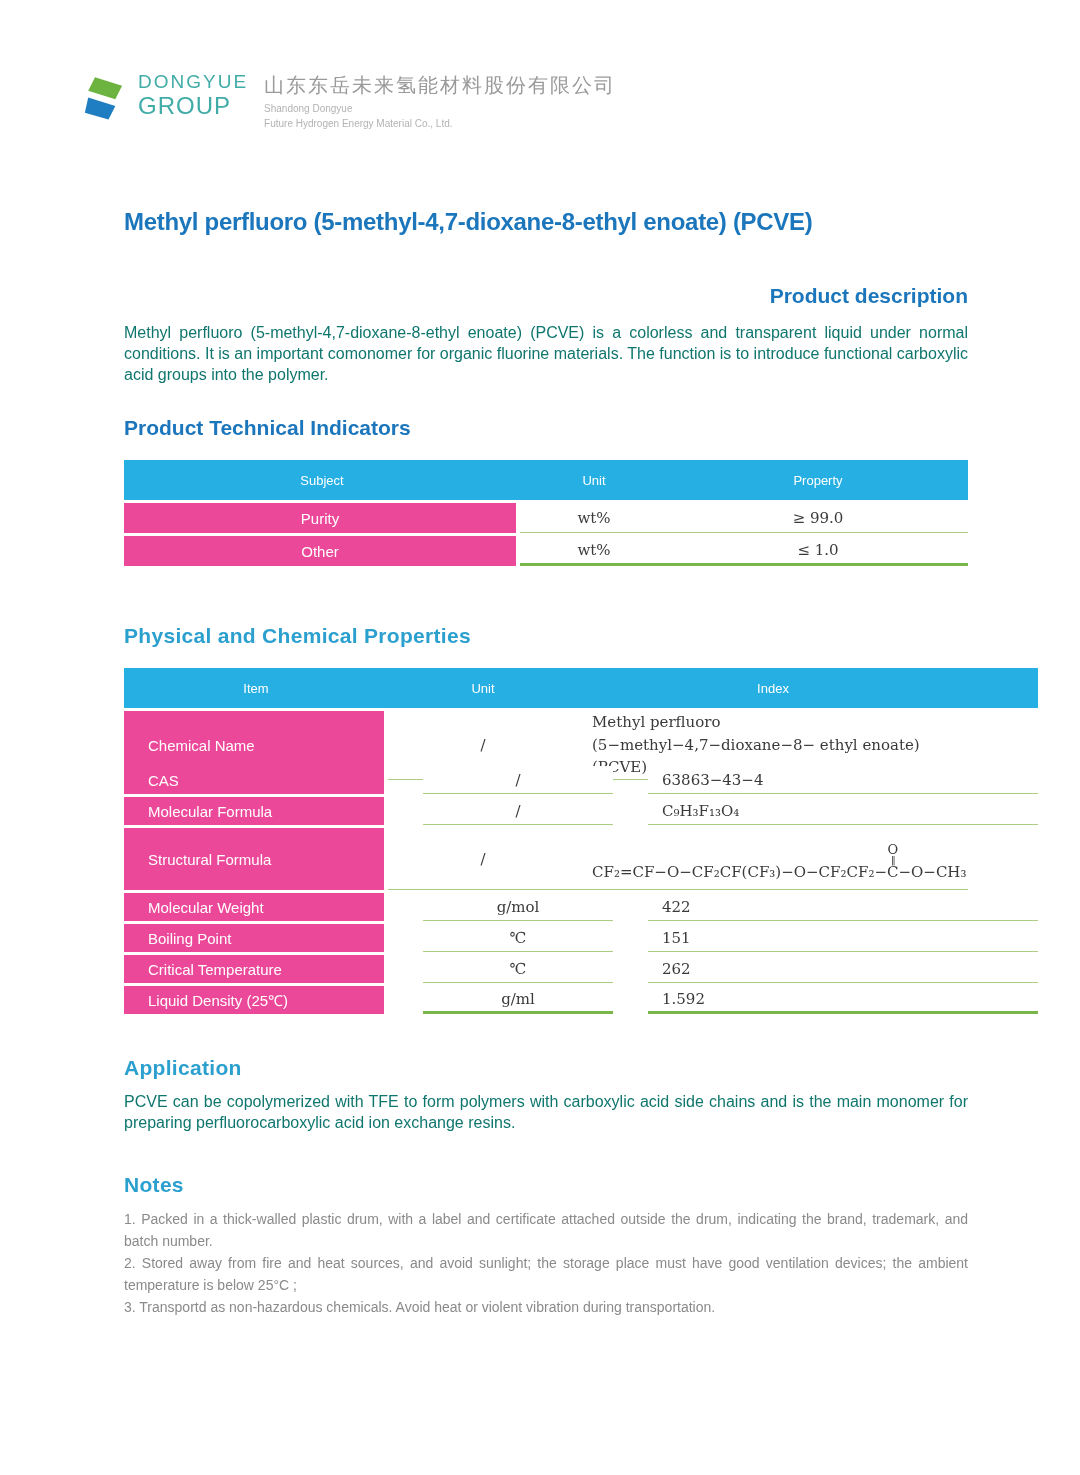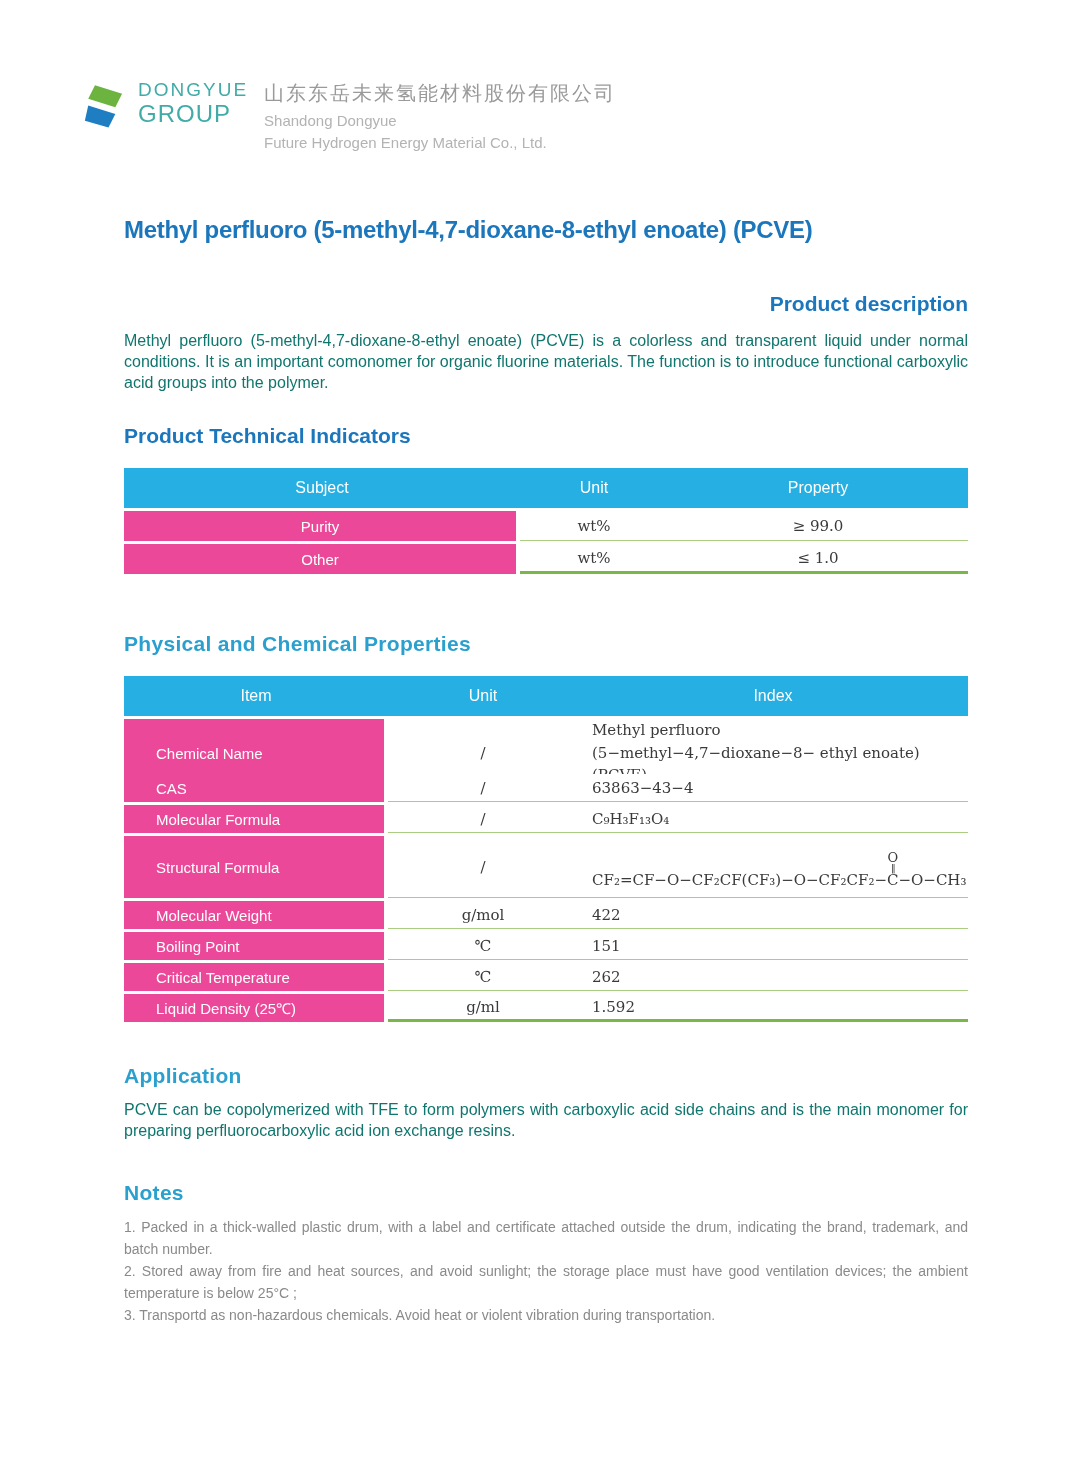--- a/index.html
+++ b/index.html
@@ -1,31 +1,31 @@
 <!DOCTYPE html>
 <html><head>
 <meta charset="utf-8">
 <style>
   * { margin:0; padding:0; box-sizing:border-box; }
   html,body { background:#ffffff; }
   .page {
-    position:relative; width:1080px; height:1361px; margin:8px auto;
+    position:relative; width:1080px; height:1361px; margin:0 auto;
     background:#ffffff; overflow:hidden;
     font-family:"Liberation Sans", sans-serif;
   }
 
   
   .brand { position:absolute; left:84px; top:72px; display:flex; align-items:flex-start; }
   .logo-mark { width:44px; height:58px; }
   .logo-text { margin-left:10px; color:#41aca7; line-height:1; }
   .logo-text .l1 { font-size:19px; letter-spacing:2px; }
   .logo-text .l2 { font-size:24px; letter-spacing:1px; margin-top:3px; }
   .company { margin-left:16px; }
   .company .cn { font-size:20px; color:#9a9a9a; letter-spacing:2px; }
-  .company .en { font-size:15px; color:#b3b3b3; line-height:1.45; margin-top:3px; }
+  .company .en { font-size:10px; color:#b3b3b3; line-height:1.45; margin-top:3px; }
 
   
   .content { position:absolute; left:124px; width:844px; }
   .title { top:208px; font-size:24px; font-weight:bold; color:#1b76bc; letter-spacing:-0.3px; }
   .h-blue { font-size:21px; font-weight:bold; color:#1b76bc; }
   .h-cyan { font-size:21px; font-weight:bold; color:#2ba0ce; letter-spacing:0.3px; }
   .pos-desc-h { top:284px;text-align:right; }
   .pos-desc-p { top:322px; }
   .pos-ind-h  { top:416px; }
   .pos-prop-h { top:624px; }
@@ -38,38 +38,38 @@
 
   
   .tbl { position:absolute; left:124px; width:844px; display:grid; row-gap:3px; }
   .pos-tbl1 { top:460px; }
   .pos-tbl2 { top:668px; }
   .trow { display:grid; }
   .t1 .trow { grid-template-columns:396px 148px 300px; }
   .t2 .trow { grid-template-columns:264px 190px 390px; }
   .thead { background:#25afe3; height:40px; }
   .thead .hcell {
-    color:#ffffff; font-size:16px; display:flex; align-items:center; justify-content:center;
+    color:#ffffff; font-size:13px; display:flex; align-items:center; justify-content:center;
   }
   .lblcell {
     background:#ec4899; color:#ffffff; font-size:15px;
     display:flex; align-items:center; border-right:4px solid #ffffff;
   }
   .lbl-center { justify-content:center; }
-  .lbl-left { padding-left:32px; }
+  .lbl-left { padding-left:24px; }
   .vcell {
     font-family:"DejaVu Serif", serif; font-size:15px; color:#3a3a3a;
     display:flex; align-items:center; background:#ffffff;
     border-bottom:1px solid #aacd82;
   }
   .vcell.center { justify-content:center; }
   .vcell.left { padding-left:14px; padding-right:36px; }
   .row-last .vcell { border-bottom:3px solid #7ab648; }
   .r-h40 { height:40px; } .r-h52 { height:52px; } .r-h30 { height:30px; }
-  .r-h28 { height:28px; } .r-h62 { height:62px; }
+  .r-h28 { height:28px;gap:35px; } .r-h62 { height:62px; }
   .wrapcell { line-height:1.5; }
 
   
   .formula { display:flex; align-items:flex-end; padding-bottom:9px; font-family:"DejaVu Serif", serif; }
   .formula .chain { font-size:15px; line-height:1; white-space:nowrap; }
   .carbonyl { display:inline-flex; flex-direction:column; align-items:center; line-height:1; }
   .carbonyl .c-top { font-size:13px; }
   .carbonyl .c-bond { font-size:10px; margin:-1px 0 0 0; letter-spacing:-1px; }
   .carbonyl .c-atom { font-size:15px; }
 

